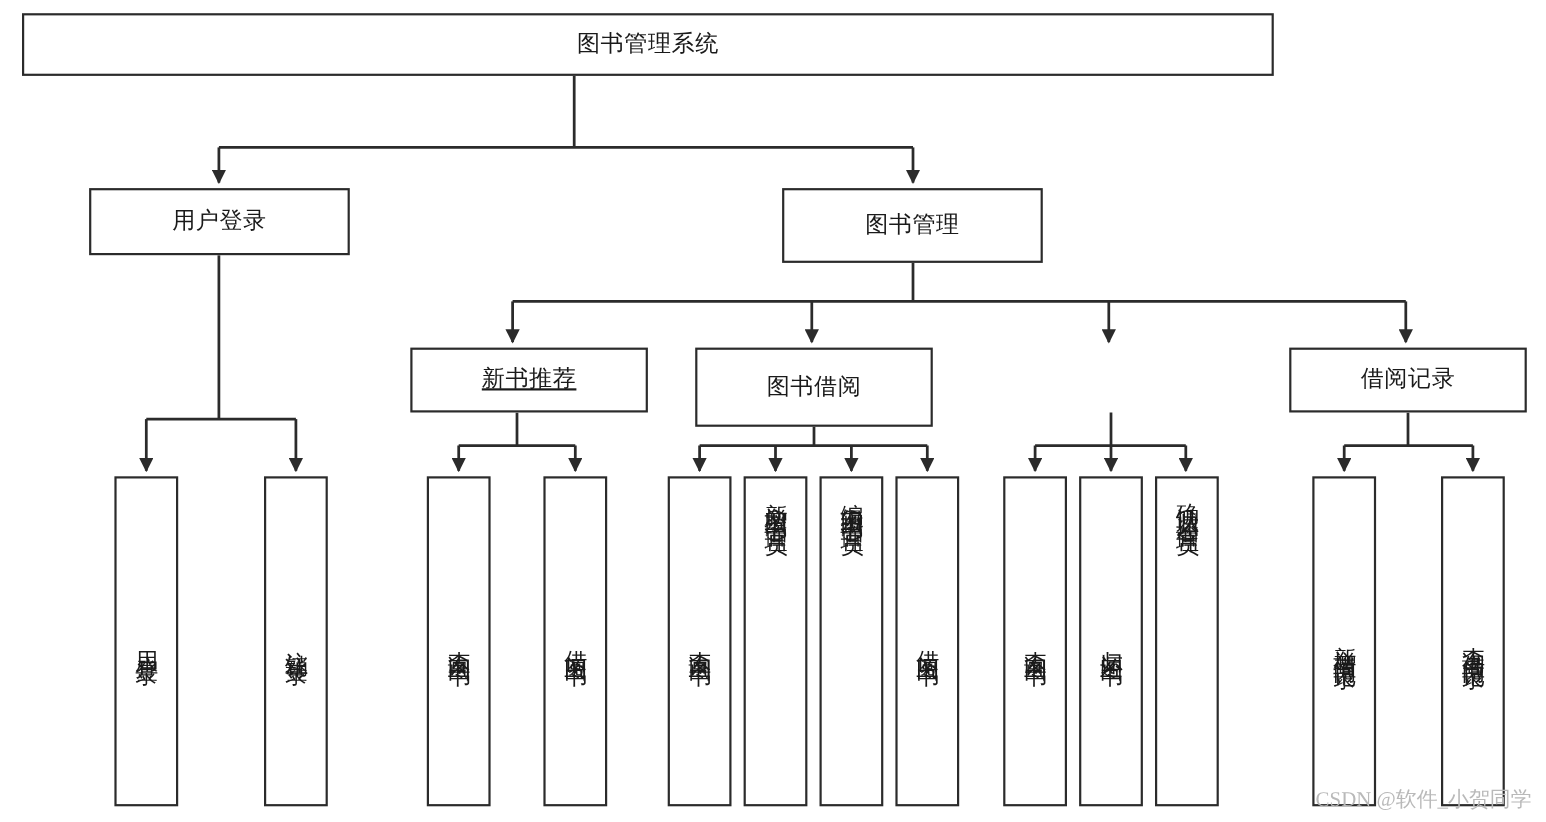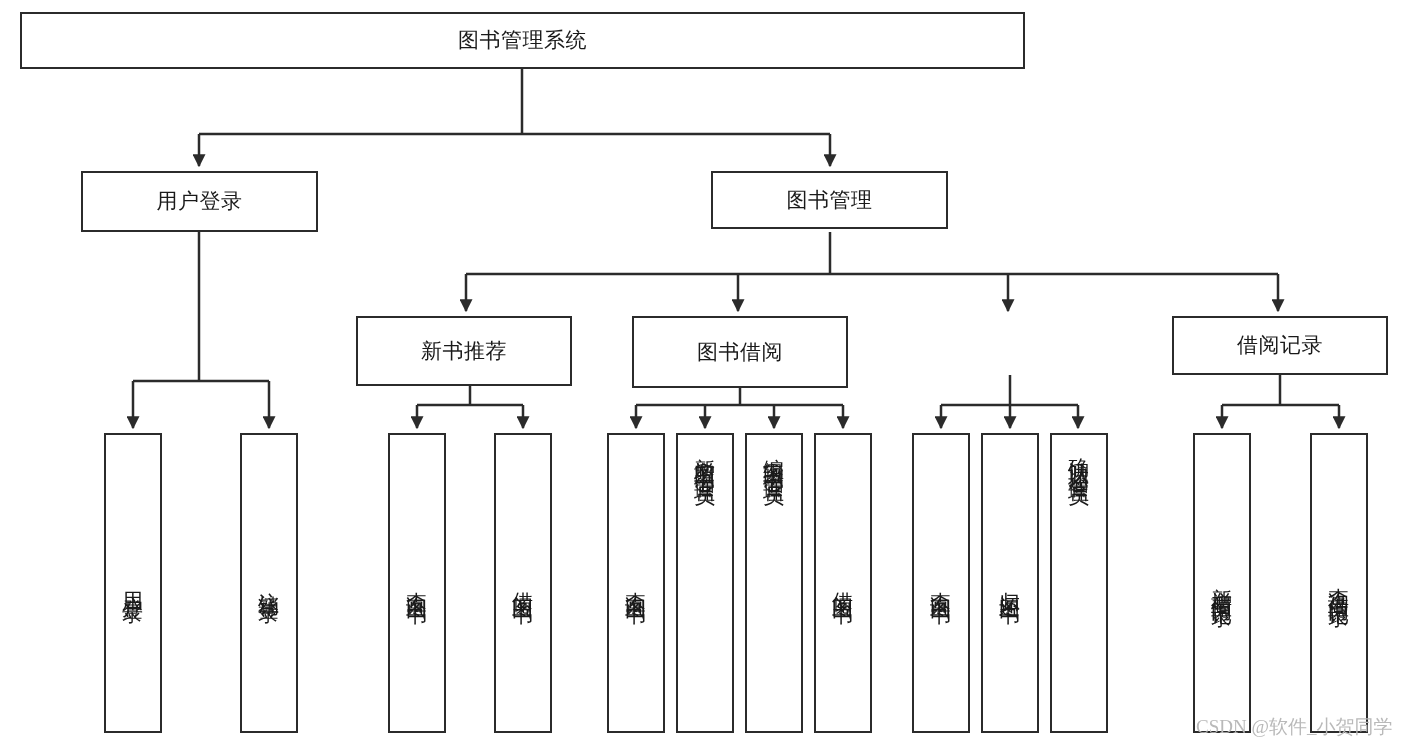--- a/index.html
+++ b/index.html
@@ -127,32 +127,32 @@
       <path d="M 1010 405 L 1010 428" marker-end="url(#arrow)"></path>
       <path d="M 1078 405 L 1078 428" marker-end="url(#arrow)"></path>
 
       <path d="M 1280 375 L 1280 405"></path>
       <path d="M 1222 405 L 1339 405"></path>
       <path d="M 1222 405 L 1222 428" marker-end="url(#arrow)"></path>
       <path d="M 1339 405 L 1339 428" marker-end="url(#arrow)"></path>
     </g>
   </svg>
 
-  <div class="node root horiz" style="left:20px; top:12px; width:1005px; height:57px;text-align:center;">
+  <div class="node root horiz" style="left:20px; top:12px; width:1138px; height:57px;text-align:center;">
     <span class="label">图书管理系统</span>
   </div>
 
   <div class="node horiz" style="left:81px; top:171px; width:237px; height:61px;">
     <span class="label">用户登录</span>
   </div>
-  <div class="node horiz" style="left:711px; top:171px; width:237px; height:58px;">
+  <div class="node horiz" style="left:711px; top:171px; width:237px; height:68px;">
     <span class="label">图书管理</span>
   </div>
 
-  <div class="node horiz" style="left:356px; top:316px; width:216px; height:70px;">
+  <div class="node horiz" style="left:373px; top:316px; width:216px; height:59px;text-decoration:underline;">
     <span class="label">新书推荐</span>
   </div>
   <div class="node horiz" style="left:632px; top:316px; width:216px; height:72px;">
     <span class="label">图书借阅</span>
   </div>
   <div class="node horiz" style="left:1172px; top:316px; width:216px; height:59px;">
     <span class="label">借阅记录</span>
   </div>
 
   <div class="node vert mid" style="left:104px; top:433px; width:58px; height:300px;">

